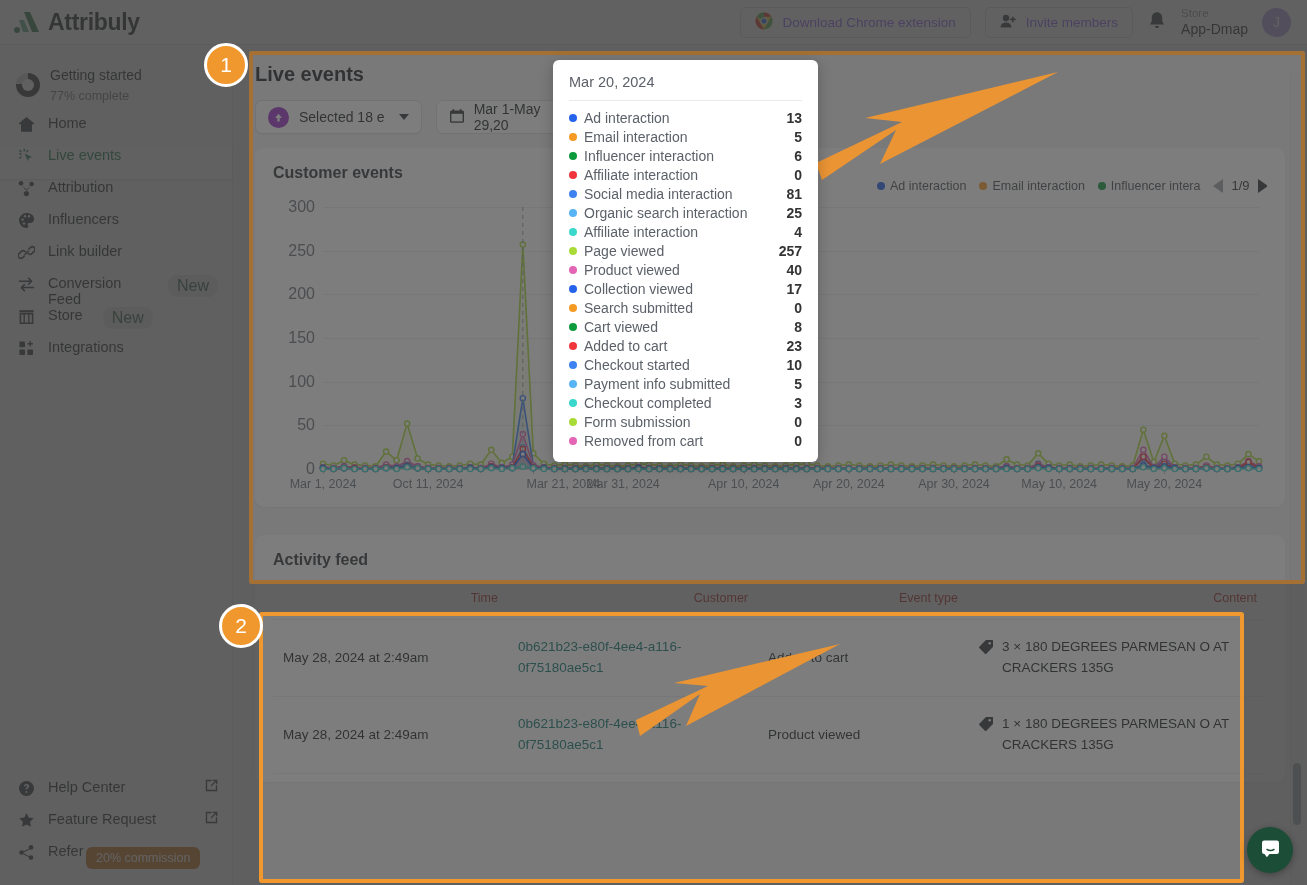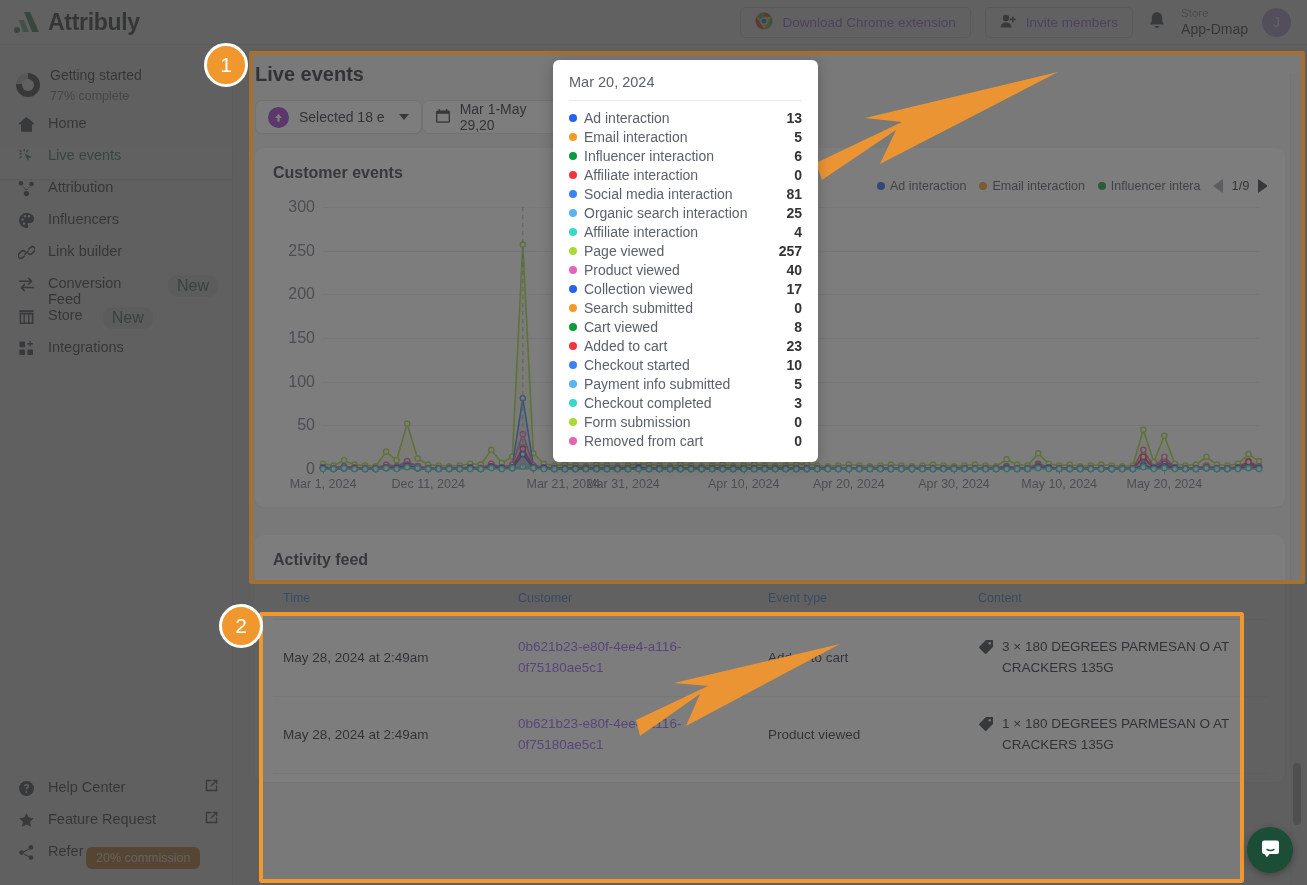--- a/index.html
+++ b/index.html
@@ -54,21 +54,21 @@
                border-radius:9px; padding:2px 9px; }
   .side-bottom { margin-top:auto; padding-bottom:10px; }
   .ext { margin-left:auto; font-size:12px; color:#2e3338; }
   .commission { position:absolute; left:86px; top:4px; background:#cd7119; color:#fff;
                 font-size:12.5px; border-radius:6px; padding:4px 10px; white-space:nowrap; }
 
   
   .content { flex:1; min-width:0; background:#f2f2f2; overflow:hidden; position:relative; padding:0; }
   .page-pad { padding:18px 22px 0 22px; }
   .page-title { font-size:20px; font-weight:600; color:#1b1f23; margin-bottom:14px; }
-  .ctrl-row { display:flex; align-items:center; }
+  .ctrl-row { display:flex; align-items:center; gap:14px; }
   .sel-pill { height:34px; display:flex; align-items:center; gap:10px; background:#fff;
               border:1px solid #dcdcdc; border-radius:7px; padding:0 12px; font-size:14px;
               color:#1b1f23; cursor:pointer; box-shadow:0 1px 1px rgba(0,0,0,.04); }
   .up-circle { width:21px; height:21px; border-radius:50%; background:#9b2fc9; color:#fff;
                display:flex; align-items:center; justify-content:center; font-size:12px; }
   .caret { border-left:5px solid transparent; border-right:5px solid transparent;
            border-top:6px solid #2e3338; margin-left:4px; }
   .date-pill { height:34px; display:flex; align-items:center; gap:9px; background:#fff;
                border:1px solid #dcdcdc; border-radius:7px; padding:0 12px; font-size:14px;
                color:#1b1f23; cursor:pointer; overflow:hidden; max-width:142px; }
@@ -97,25 +97,25 @@
   .plot-wrap { position:relative; height:300px; margin-top:6px; }
   .plot { position:absolute; left:50px; right:8px; top:8px; bottom:30px; }
   .ytick { position:absolute; right:calc(100% + 8px); transform:translateY(-50%);
            font-size:16px; color:#6b7179; white-space:nowrap; }
   .gl { position:absolute; left:0; right:0; height:1px; background:#e9edf2; }
   .xtick { position:absolute; top:calc(100% + 8px); transform:translateX(-50%);
            font-size:12.5px; color:#6b7179; white-space:nowrap; }
 
   
   .feed-table { width:100%; border-collapse:collapse; margin-top:14px; }
-  .feed-table th { text-align:left; font-size:12.5px; font-weight:400; color:#3b82f6;
+  .feed-table th { text-align:right; font-size:12.5px; font-weight:400; color:#b91c1c;
                    padding:8px 10px 14px 10px; border-bottom:1px solid #ececec; }
   .feed-table td { font-size:13.5px; color:#1b1f23; padding:17px 10px; border-bottom:1px solid #ececec;
                    vertical-align:middle; }
-  .cust-link { color:#8b5cf6; text-decoration:none; cursor:pointer; line-height:1.55; display:block; max-width:200px; }
+  .cust-link { color:#0f766e; text-decoration:none; cursor:pointer; line-height:1.55; display:block; max-width:200px; }
   .content-cell { display:flex; align-items:flex-start; gap:8px; line-height:1.55; }
   .tag-ic { flex:0 0 16px; margin-top:2px; }
 
   
   .sbar-track { position:absolute; right:4px; top:28px; bottom:0; width:13px; background:#f0f0f0;
                 border-left:1px solid #e4e4e4; }
   .sbar-thumb { position:absolute; right:6px; top:718px; width:8px; height:62px; border-radius:4px;
                 background:#9aa0a6; cursor:pointer; }
 
   
@@ -431,21 +431,21 @@
                 <div class="gl" style="top: 131px;"></div>
                 <div class="ytick" style="top: 131px;">150</div>
                 <div class="gl" style="top: 87.3333px;"></div>
                 <div class="ytick" style="top: 87.3333px;">200</div>
                 <div class="gl" style="top: 43.6667px;"></div>
                 <div class="ytick" style="top: 43.6667px;">250</div>
                 <div class="gl" style="top: 0px;"></div>
                 <div class="ytick" style="top: 0px;">300</div>
                 <div class="xtick" style="left: 0px;">Mar 1, 2024</div>
                 <div style="position: absolute; left: 0px; top: 262px; width: 1px; height: 5px; background: rgb(185, 190, 196);"></div>
-                <div class="xtick" style="left: 105.169px;">Dec 11, 2024</div>
+                <div class="xtick" style="left: 105.169px;">Oct 11, 2024</div>
                 <div style="position: absolute; left: 105.169px; top: 262px; width: 1px; height: 5px; background: rgb(185, 190, 196);"></div>
                 <div class="xtick" style="left: 210.337px; margin-left: 30px;">Mar 21, 2024</div>
                 <div style="position: absolute; left: 210.337px; top: 262px; width: 1px; height: 5px; background: rgb(185, 190, 196);"></div>
                 <div class="xtick" style="left: 300px;">Mar 31, 2024</div>
                 <div style="position: absolute; left: 315.506px; top: 262px; width: 1px; height: 5px; background: rgb(185, 190, 196);"></div>
                 <div class="xtick" style="left: 420.674px;">Apr 10, 2024</div>
                 <div style="position: absolute; left: 420.674px; top: 262px; width: 1px; height: 5px; background: rgb(185, 190, 196);"></div>
                 <div class="xtick" style="left: 525.843px;">Apr 20, 2024</div>
                 <div style="position: absolute; left: 525.843px; top: 262px; width: 1px; height: 5px; background: rgb(185, 190, 196);"></div>
                 <div class="xtick" style="left: 631.011px;">Apr 30, 2024</div>

